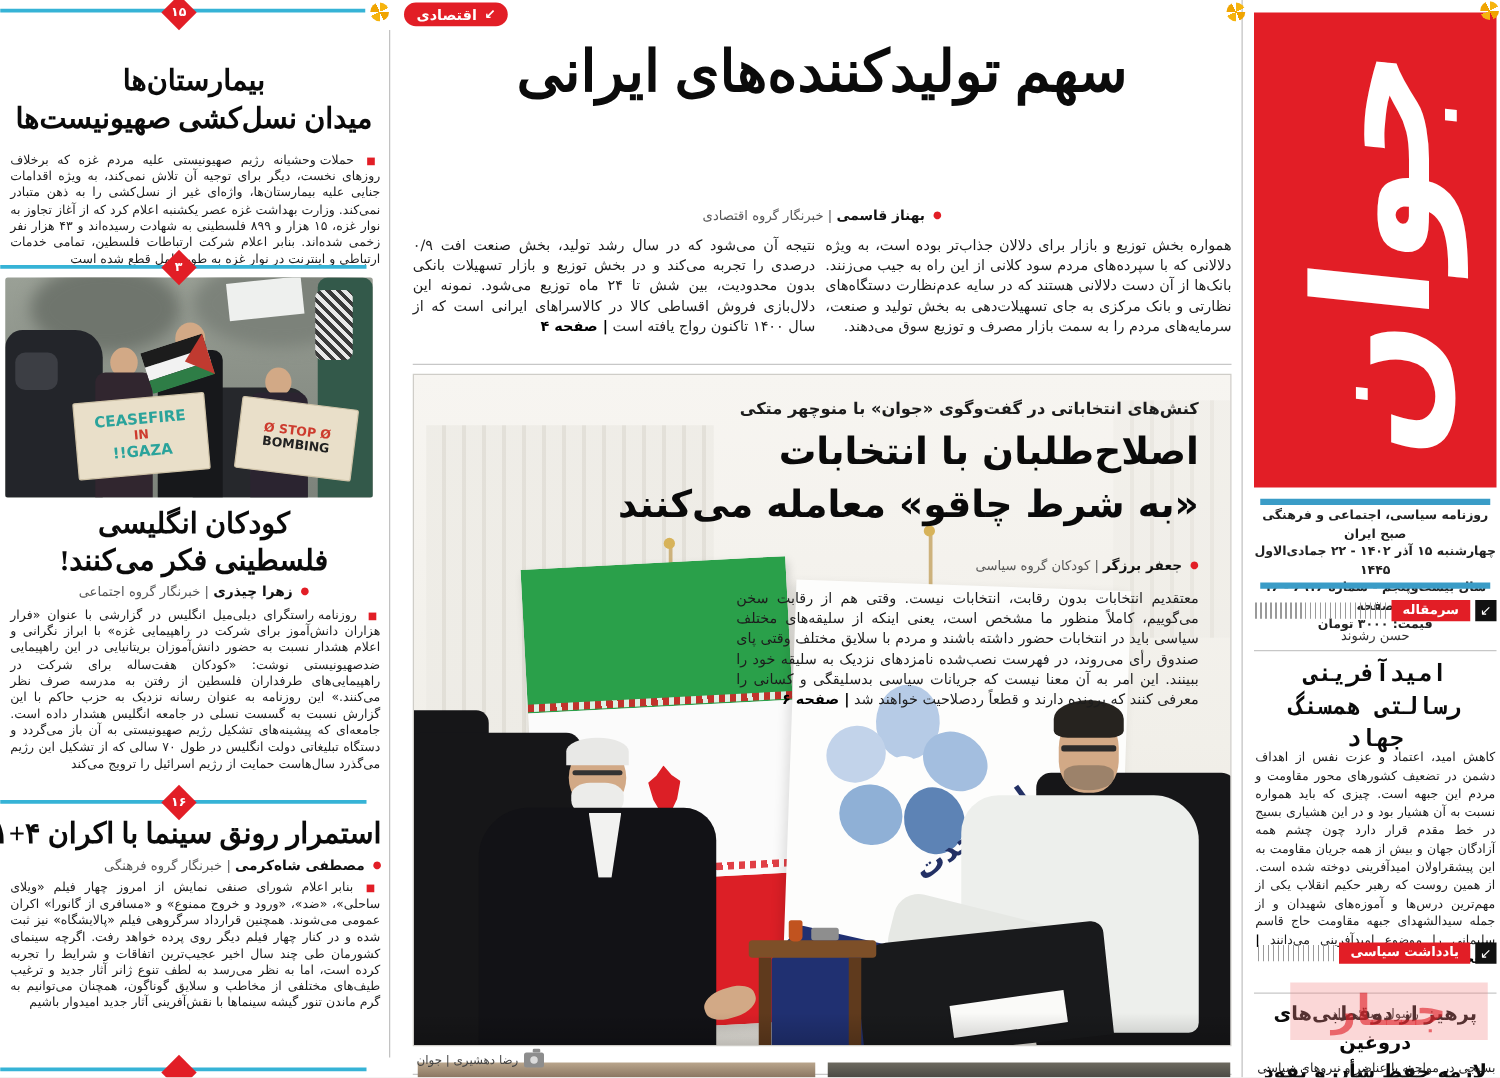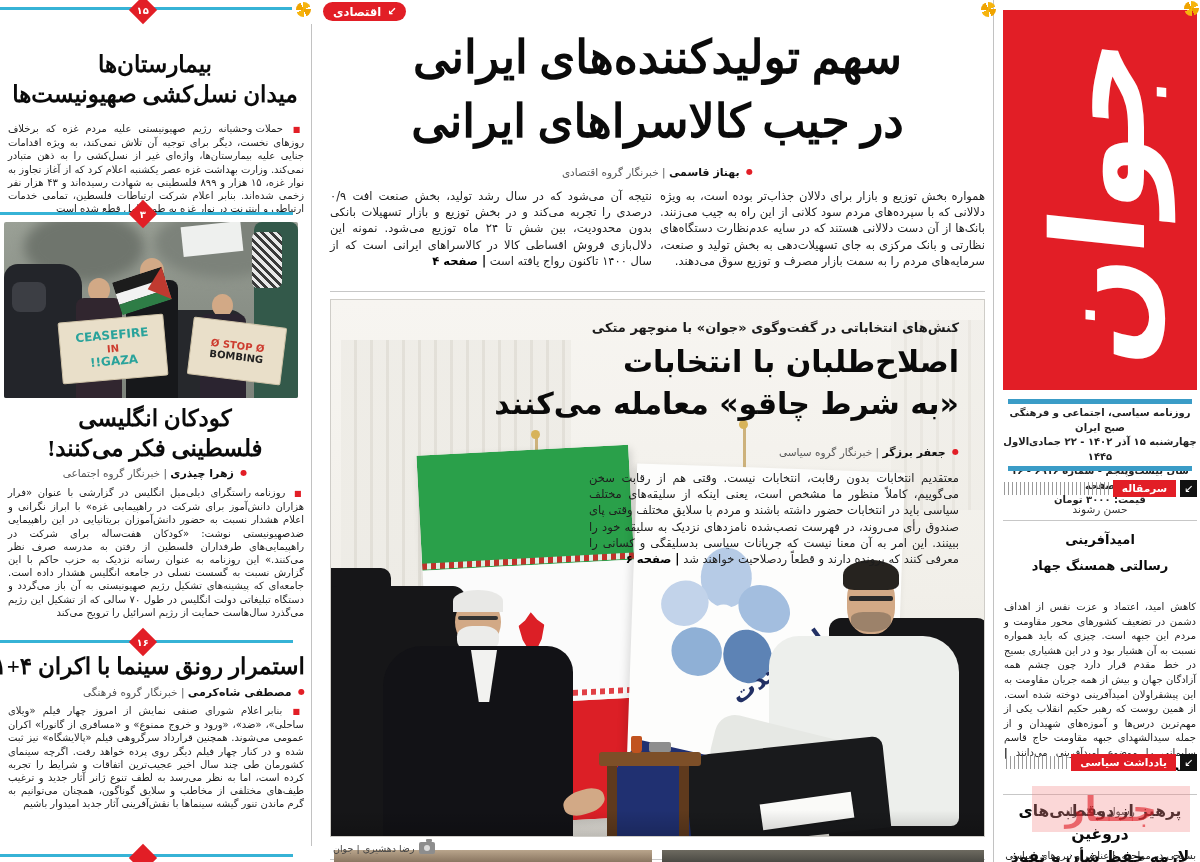--- a/index.html
+++ b/index.html
@@ -119,21 +119,20 @@
   <div class="vline" style="left:311px;top:24px;height:822px;"></div>
   <div class="vline" style="left:993px;top:0;height:862px;"></div>
 
   <div class="topbadge" style="left:323px;top:2px;">
     <span class="arr">↙</span>
     <span>اقتصادی</span>
   </div>
 
   <div class="h-c" style="left:330px;top:26px;width:655px;font-size:46px;line-height:64px;">
     <div>سهم تولیدکننده‌های ایرانی</div>
-    <div>در جیب کالاسراهای ایرانی</div>
   </div>
 
   <div class="by" style="left:330px;top:166px;width:655px;text-align:center;">
     <span class="dot">●</span>
     <b>بهناز قاسمی</b>
     <span>|</span>
     <span>خبرنگار گروه اقتصادی</span>
   </div>
 
   <div class="bt" style="left:660px;top:188px;width:325px;font-size:11.5px;line-height:16.2px;">
@@ -204,21 +203,21 @@
     <div class="abs" style="left:318px;top:442px;width:22px;height:10px;background:#8e8e8e;border-radius:2px;"></div>
     <div class="photo-shadow"></div>
 
     <div class="kicker">کنش‌های انتخاباتی در گفت‌وگوی «جوان» با منوچهر متکی</div>
     <div class="ih1" style="top:44px;">اصلاح‌طلبان با انتخابات</div>
     <div class="ih1" style="top:86px;">«به شرط چاقو» معامله می‌کنند</div>
     <div class="by" style="right:25px;top:146px;z-index:5;">
       <span class="dot">●</span>
       <b>جعفر برزگر</b>
       <span>|</span>
-      <span>خبرنگار گروه سیاسی</span>
+      <span>کودکان گروه سیاسی</span>
     </div>
     <div class="ibody">
       <span>معتقدیم انتخابات بدون رقابت، انتخابات نیست. وقتی هم از رقابت سخن می‌گوییم، کاملاً منظور ما مشخص است، یعنی اینکه از سلیقه‌های مختلف سیاسی باید در انتخابات حضور داشته باشند و مردم با سلایق مختلف وقتی پای صندوق رأی می‌روند، در فهرست نصب‌شده نامزدهای نزدیک به سلیقه خود را ببینند. این امر به آن معنا نیست که جریانات سیاسی بدسلیقگی و کسانی را معرفی کنند که پرونده دارند و قطعاً ردصلاحیت خواهند شد </span><b>| صفحه ۶</b>
     </div>
   </div>
 
   <div class="credit">
     <span class="cam"></span>
     <span>رضا دهشیری | جوان</span>
   </div>
@@ -328,21 +327,21 @@
   </div>
   <div class="mb" style="top:466px;"></div>
 
   <div class="sec" style="top:480px;">
     <span class="sq">↙</span>
     <span class="rb">سرمقاله</span>
     <span class="bars"></span>
   </div>
   <div class="rc-author" style="top:503px;">حسن رشوند</div>
   <div class="hl" style="left:1003px;top:520px;width:194px;"></div>
-  <div class="rc-title" style="top:527px;font-size:13px;line-height:26px;">
+  <div class="rc-title" style="top:527px;font-size:19px;line-height:26px;font-family:Liberation Mono, monospace;">
     <div>امیدآفرینی</div>
     <div>رسالتی همسنگ جهاد</div>
   </div>
   <div class="rc-body" style="top:600px;">
     <span>کاهش امید، اعتماد و عزت نفس از اهداف دشمن در تضعیف کشورهای محور مقاومت و مردم این جبهه است. چیزی که باید همواره نسبت به آن هشیار بود و در این هشیاری بسیج در خط مقدم قرار دارد چون چشم همه آزادگان جهان و بیش از همه جریان مقاومت به این پیشقراولان امیدآفرینی دوخته شده است. از همین روست که رهبر حکیم انقلاب یکی از مهم‌ترین درس‌ها و آموزه‌های شهیدان و از جمله سیدالشهدای جبهه مقاومت حاج قاسم سلیمانی را موضوع امیدآفرینی می‌دانند </span><b>| صفحه ۲</b>
   </div>
 
   <div class="sec" style="top:754px;">
     <span class="sq">↙</span>
     <span class="rb">یادداشت سیاسی</span>

